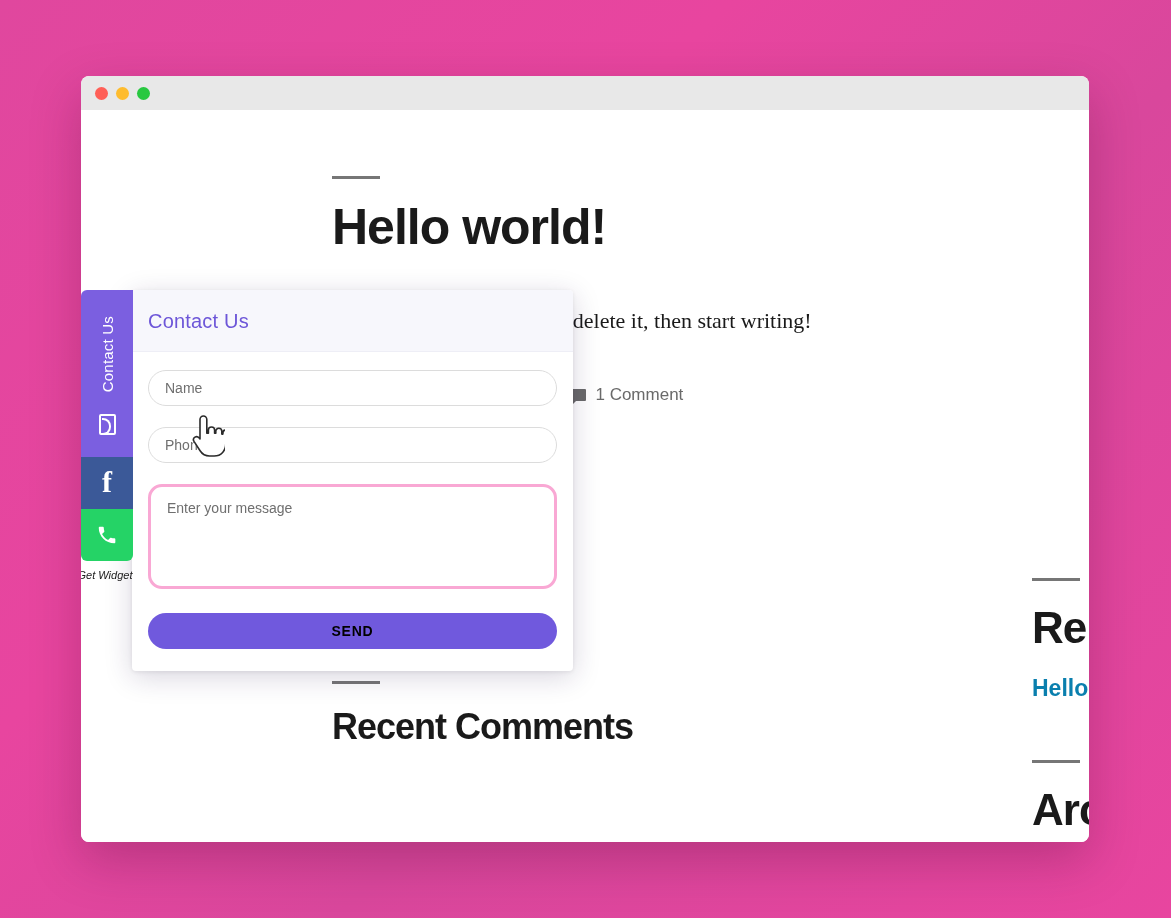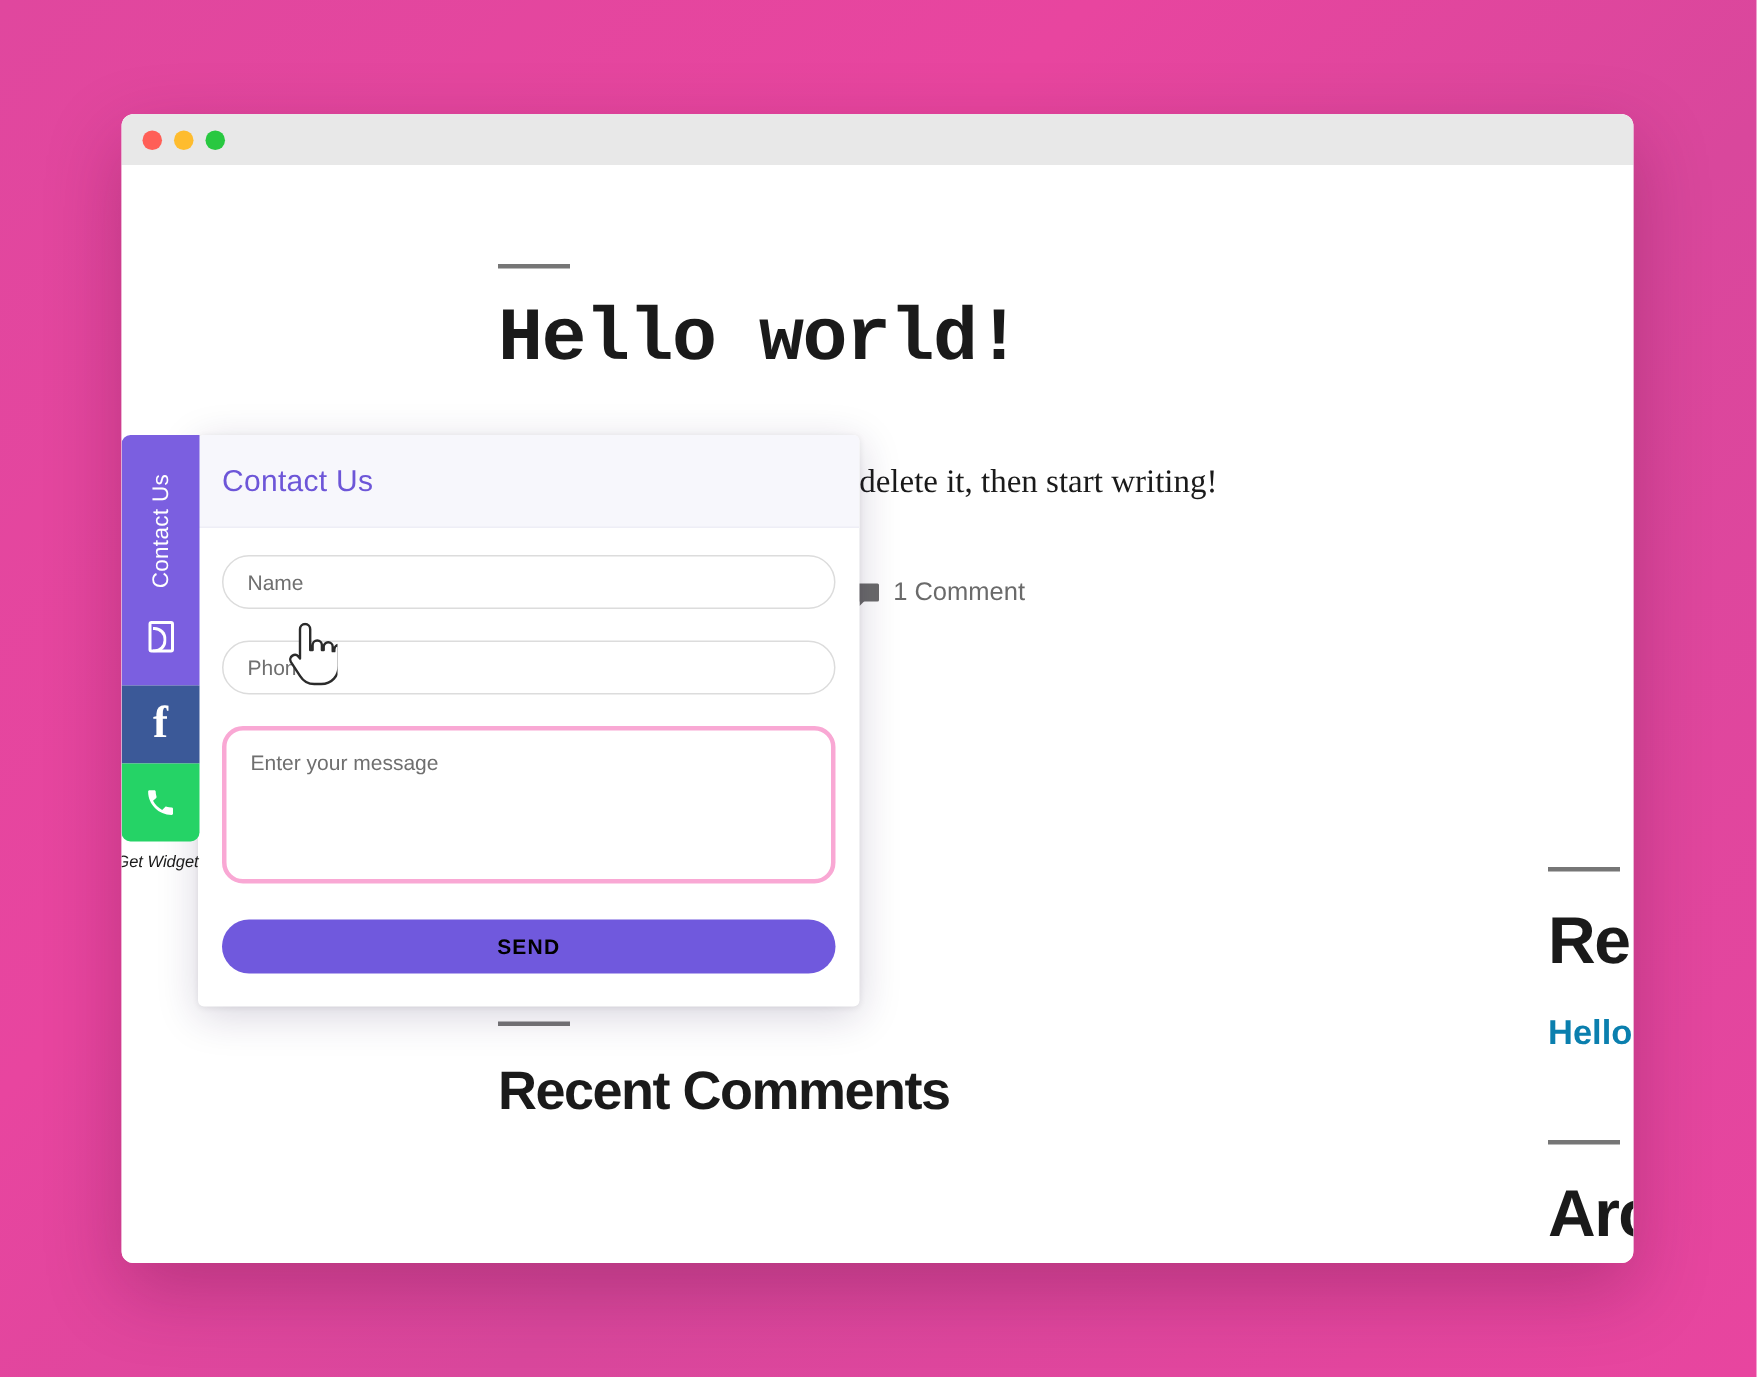--- a/index.html
+++ b/index.html
@@ -61,21 +61,21 @@
   }
 
   .rule {
     width: 48px;
     height: 3px;
     background: #767676;
     margin-bottom: 22px;
   }
 
   h1.post-title {
-    font-family: Liberation Mono, monospace;
+    font-family: Liberation Sans, sans-serif;
     font-size: 50px;
     font-weight: 700;
     letter-spacing: -1px;
     color: #1a1a1a;
     line-height: 1.05;
   }
 
   .post-body {
     font-family: "Liberation Serif", serif;
     font-size: 22px;

